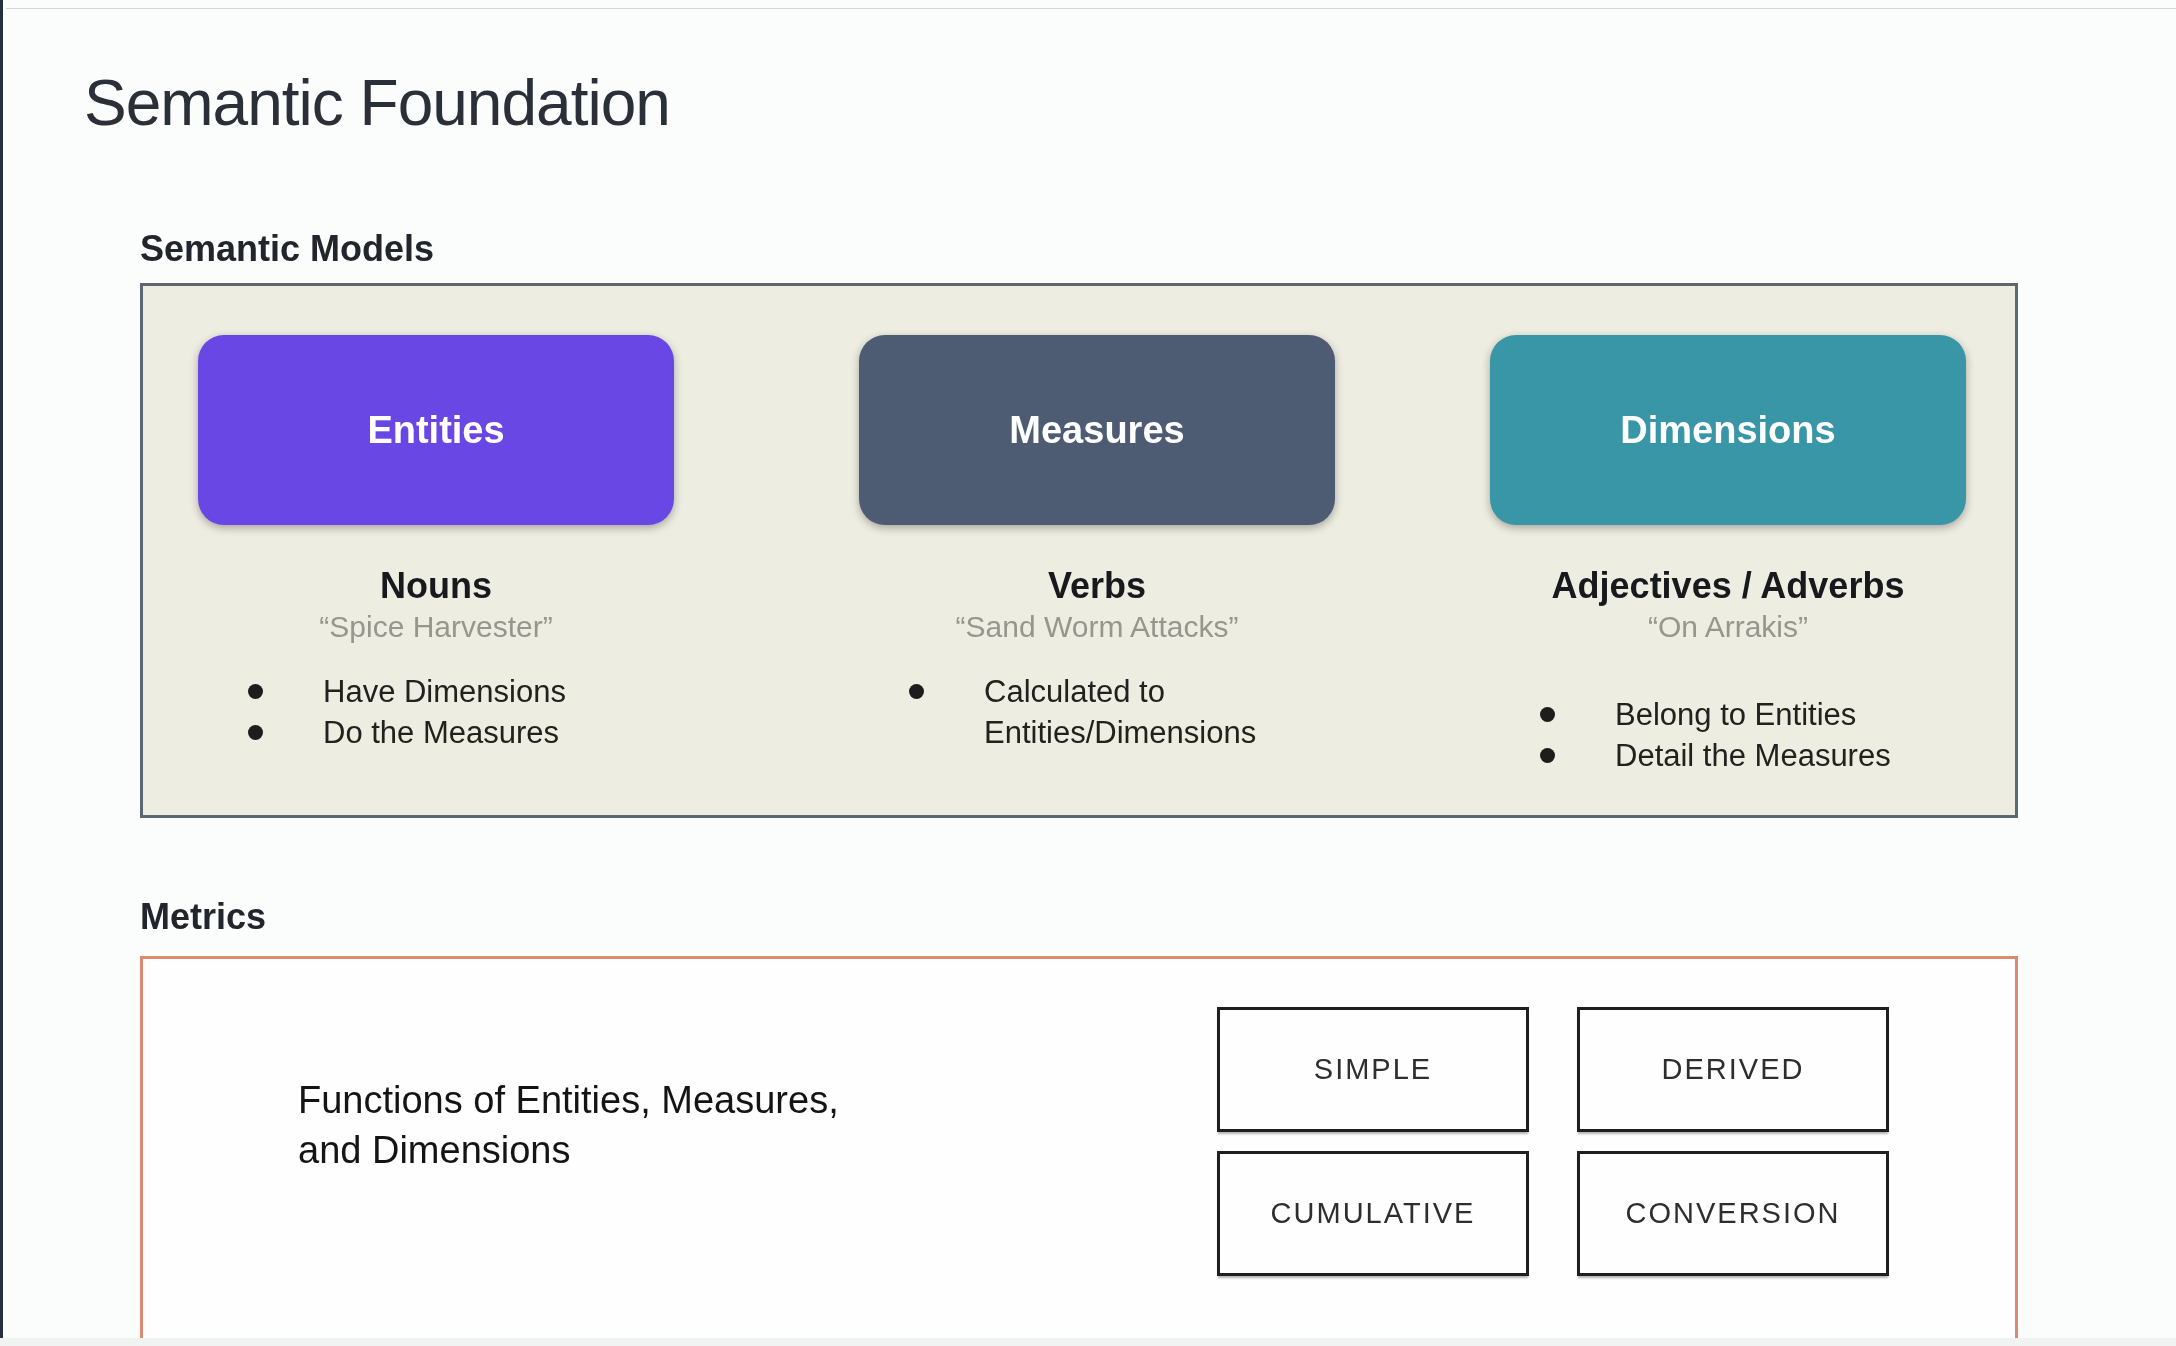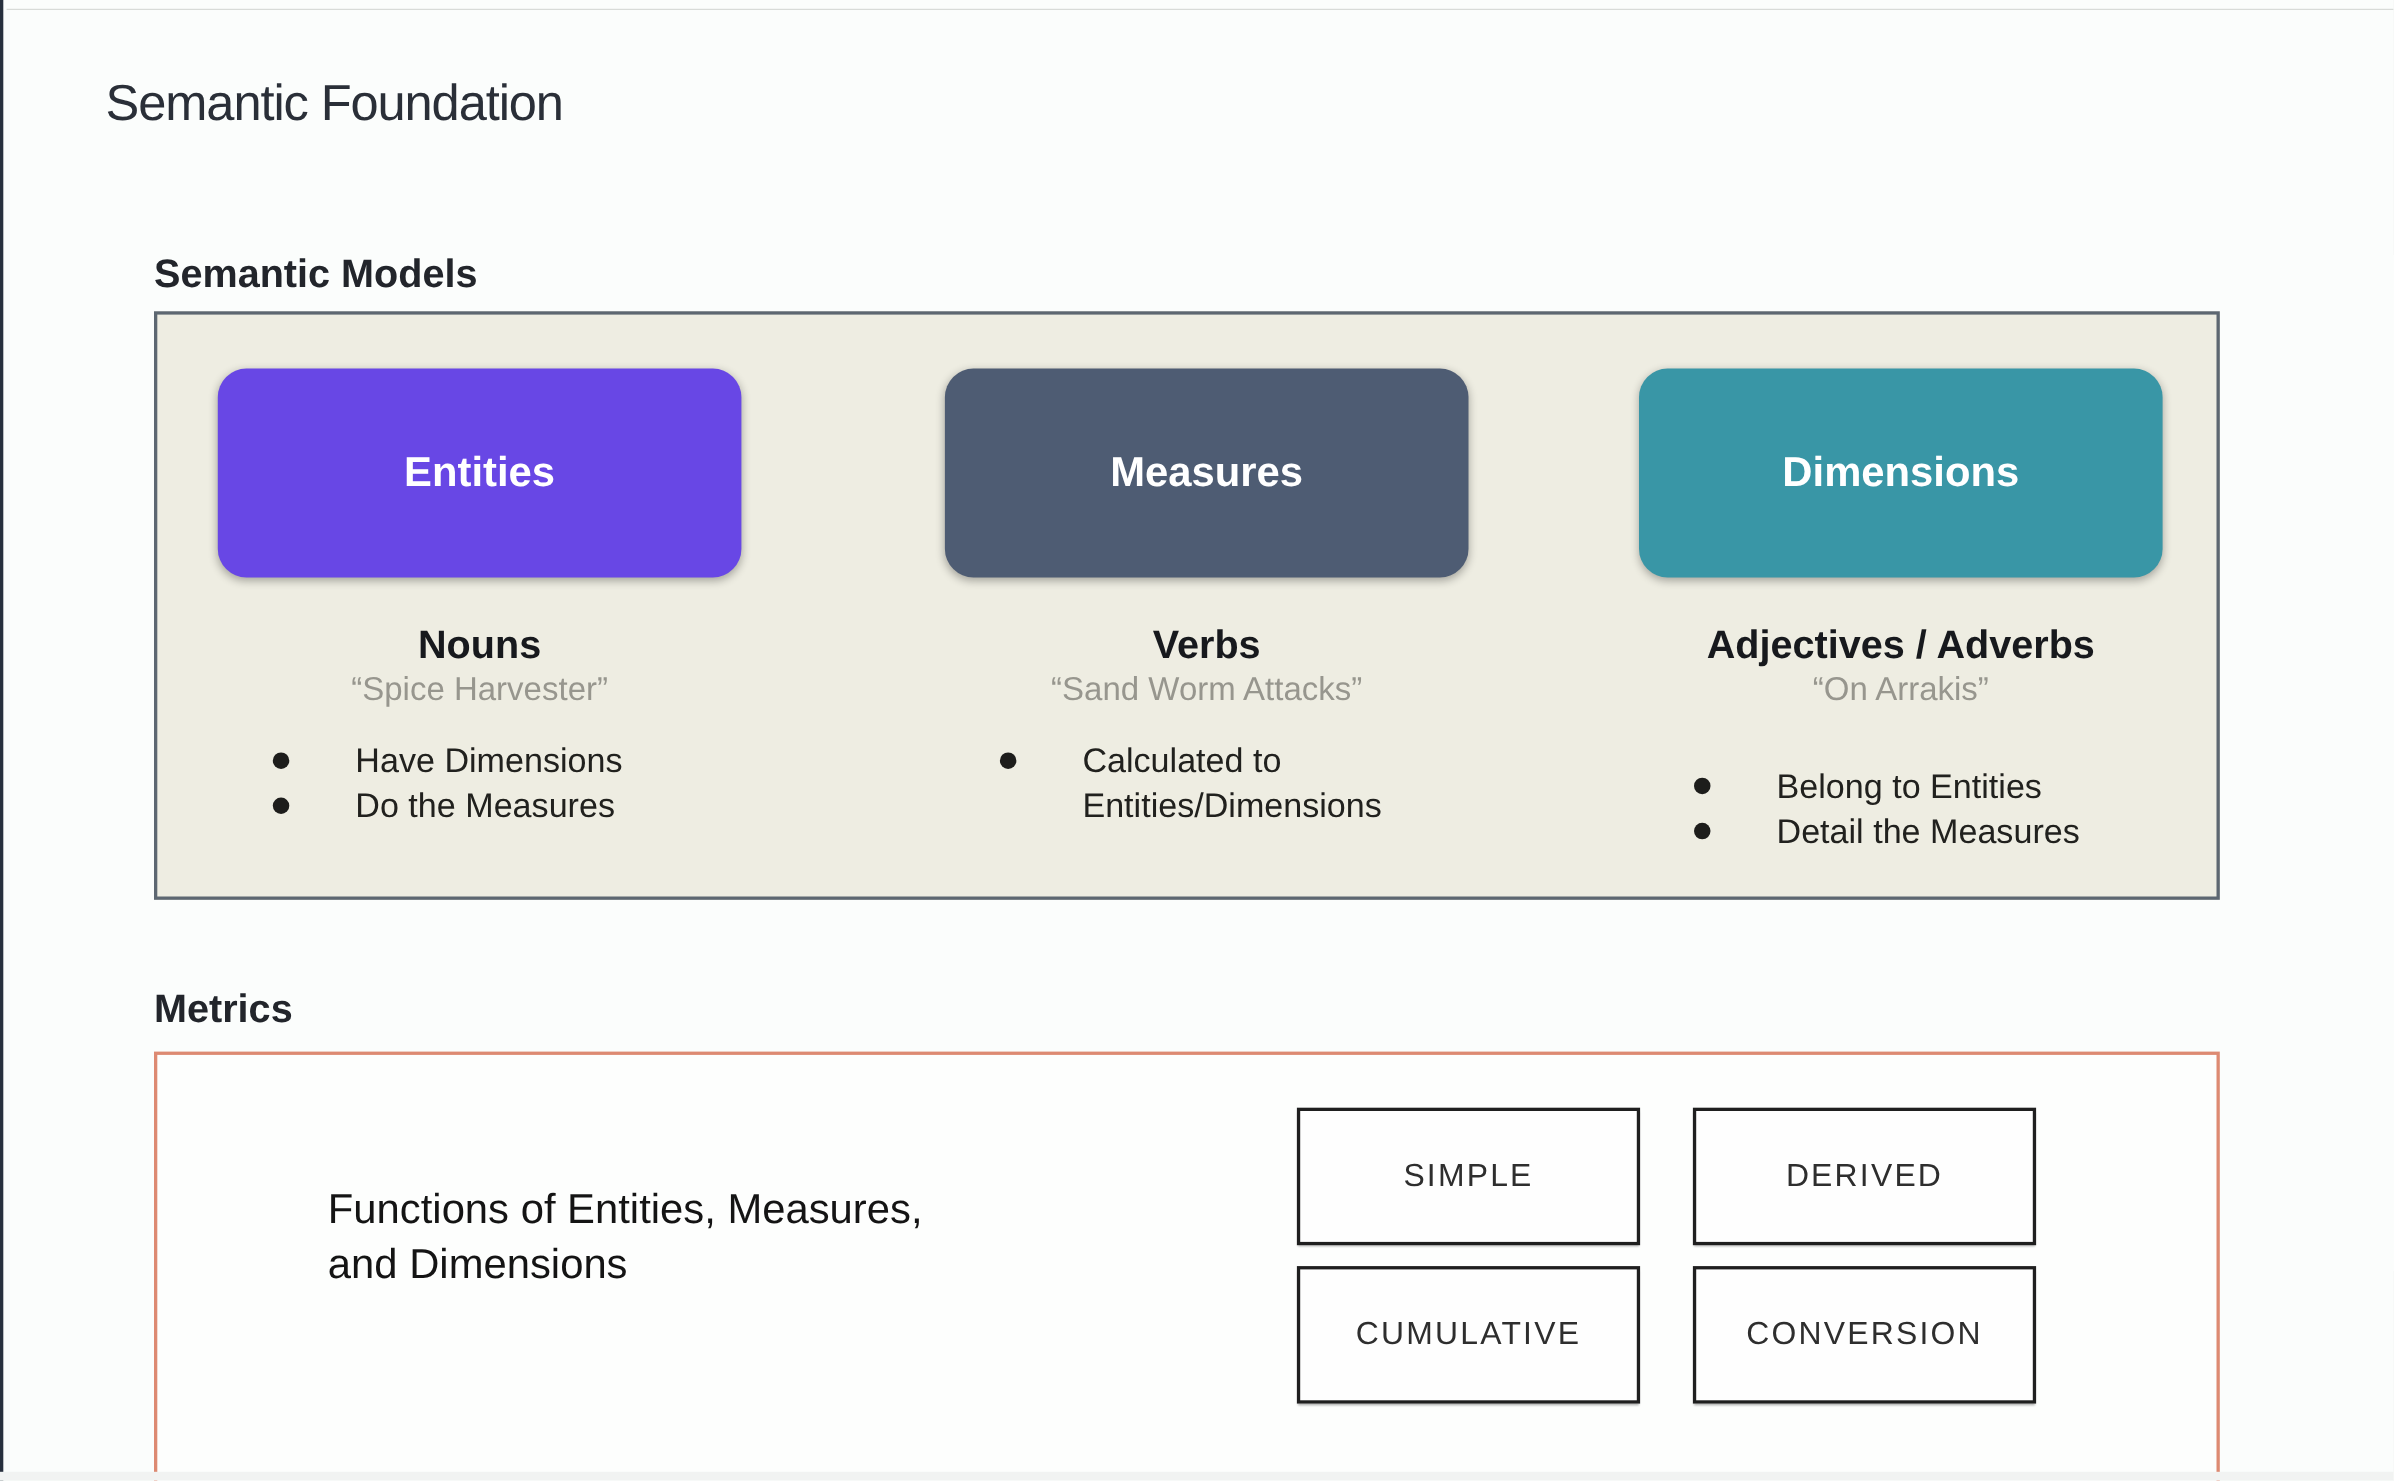--- a/index.html
+++ b/index.html
@@ -13,22 +13,22 @@
     width:2176px;height:1346px;
     background:#fbfdfc;
     overflow:hidden;
   }
   
   .edge-left{position:absolute;left:0;top:0;width:3px;height:100%;background:#27303e;}
   .edge-top{position:absolute;left:6px;top:8px;right:0;height:1px;background:#d4d8d4;}
   .edge-bottom{position:absolute;left:0;bottom:0;width:100%;height:8px;background:#f1f3f2;}
 
   .page-title{
-    position:absolute;left:96px;top:66px;
-    font-size:46px;font-weight:400;color:#2a2f38;
+    position:absolute;left:84px;top:66px;
+    font-size:64px;font-weight:400;color:#2a2f38;
     letter-spacing:-1px;
   }
 
   .section-label{
     position:absolute;left:140px;width:1878px;
     font-weight:700;font-size:36px;color:#22252b;
   }
   .sm-label{top:228px;}
   .metrics-label{top:896px;}
 
@@ -68,21 +68,21 @@
   .metrics-box{
     position:absolute;left:140px;top:956px;width:1878px;height:428px;
     background:#fdfefd;border:3px solid #dd8a72;box-sizing:border-box;
   }
   .metrics-desc{
     position:absolute;left:155px;top:116px;width:760px;
     font-size:38px;line-height:50px;color:#141414;
     white-space:pre-line;
   }
   .metric-grid{
-    position:absolute;left:1036px;top:48px;
+    position:absolute;left:1074px;top:48px;
     display:grid;grid-template-columns:312px 312px;grid-auto-rows:125px;
     column-gap:48px;row-gap:19px;
   }
   .metric-card{
     background:#fefefe;border:3px solid #1f1f1f;box-sizing:border-box;
     display:flex;align-items:center;justify-content:center;
     font-size:29px;letter-spacing:2px;color:#2e2e2e;
     box-shadow:0 3px 2px -1px rgba(0,0,0,0.30);
   }
 </style>

